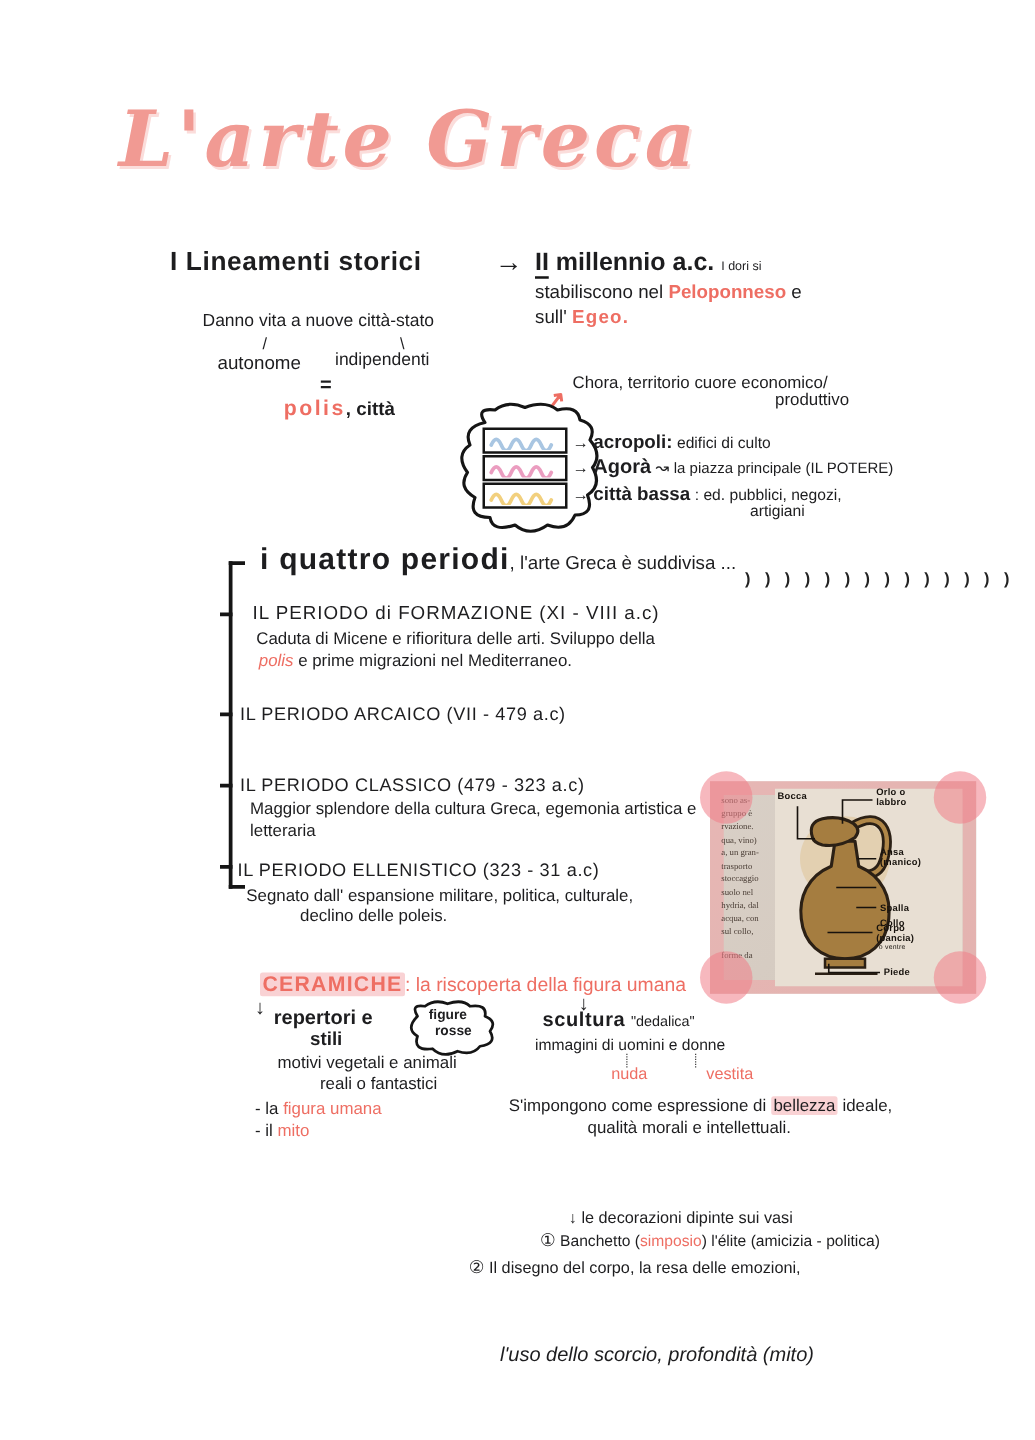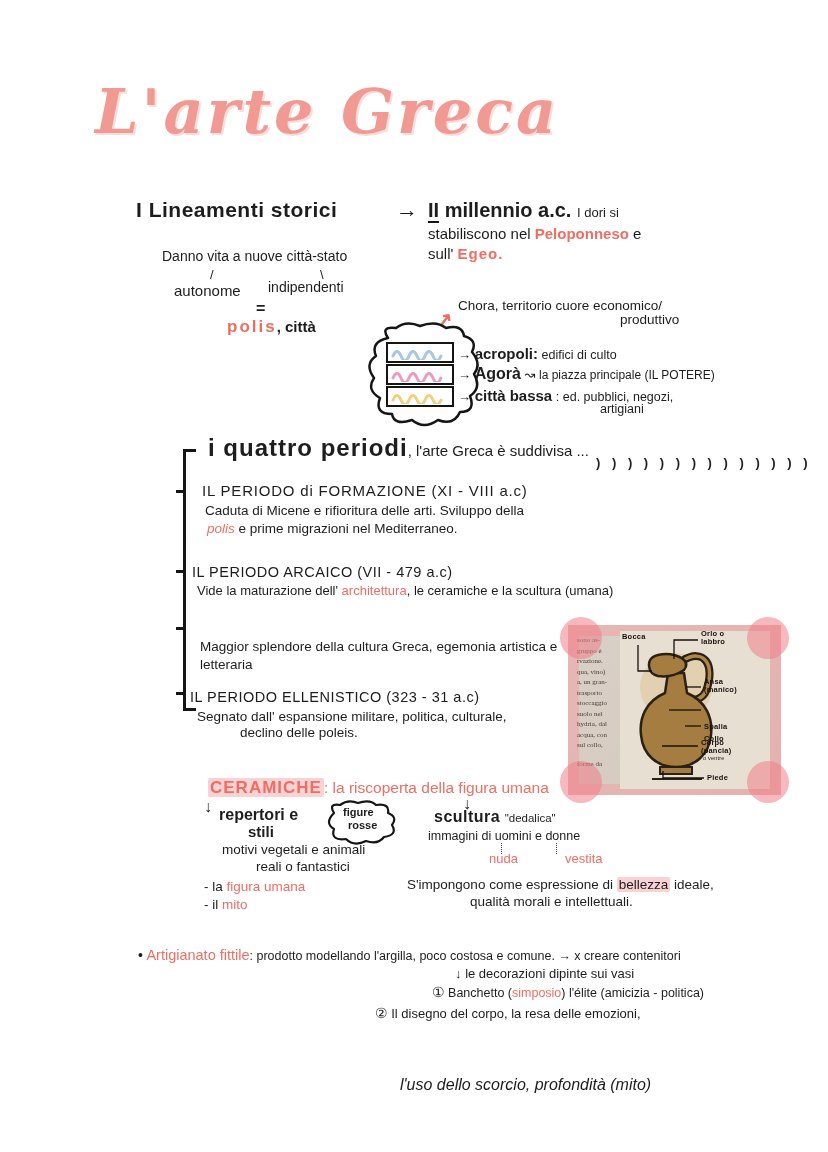--- a/index.html
+++ b/index.html
@@ -38,21 +38,21 @@
 <body>
 
 <div class="page">
 
   <div class="abs title" style="left:95px; top:75px;">L'arte Greca</div>
 
   <div class="abs hw b" style="left:136px; top:198px; font-size:21px; letter-spacing:0.5px;">I Lineamenti storici</div>
   <div class="abs hw b" style="left:396px; top:197px; font-size:22px;">→</div>
   <div class="abs hw" style="left:428px; top:199px; font-size:20px;">
     <span class="b" style="border-bottom:2.5px solid #151515;">II</span><span class="b"> millennio a.c.</span>
-    <span style="font-size:13px;">I dori si</span>
+    <span style="font-size:10px;">I dori si</span>
   </div>
   <div class="abs hw" style="left:428px; top:225px; font-size:15px;">
     <span>stabiliscono nel </span><span class="accent b">Peloponneso</span><span> e</span>
   </div>
   <div class="abs hw" style="left:428px; top:245px; font-size:15px;">
     <span>sull' </span><span class="accent b" style="letter-spacing:1px;">Egeo.</span>
   </div>
 
   <div class="abs hw" style="left:162px; top:248px; font-size:14px;">Danno vita a nuove città-stato</div>
   <div class="abs hw" style="left:210px; top:267px; font-size:13px;">/</div>
@@ -118,24 +118,22 @@
   <div class="tick" style="left:176px; top:627px;"></div>
   <div class="tick" style="left:176px; top:692px;"></div>
 
   <div class="abs hw" style="left:205px; top:503px; font-size:13.5px;">Caduta di Micene e rifioritura delle arti. Sviluppo della</div>
   <div class="abs hw" style="left:202px; top:482px; font-size:15px; letter-spacing:0.8px;">IL PERIODO di FORMAZIONE (XI - VIII a.c)</div>
   <div class="abs hw" style="left:207px; top:521px; font-size:13.5px;">
     <span class="accent" style="font-style:italic;">polis</span><span> e prime migrazioni nel Mediterraneo.</span>
   </div>
 
   <div class="abs hw" style="left:192px; top:564px; font-size:14.5px; letter-spacing:0.5px;">IL PERIODO ARCAICO (VII - 479 a.c)</div>
-  <div class="abs hw" style="left:197px; top:583px; font-size:13px;">
-    <span>Vide la maturazione dell' </span><span class="accent">architettura</span><span>, le ceramiche e la scultura (umana)</span>
-  </div>
-
+
+  <div class="abs hw" style="left:192px; top:621px; font-size:14.5px; letter-spacing:0.5px;">IL PERIODO CLASSICO (479 - 323 a.c)</div>
   <div class="abs hw" style="left:200px; top:639px; font-size:13.5px;">Maggior splendore della cultura Greca, egemonia artistica e</div>
   <div class="abs hw" style="left:200px; top:657px; font-size:13.5px;">letteraria</div>
 
   <div class="abs hw" style="left:190px; top:689px; font-size:14.5px; letter-spacing:0.5px;">IL PERIODO ELLENISTICO (323 - 31 a.c)</div>
   <div class="abs hw" style="left:197px; top:709px; font-size:13.5px;">Segnato dall' espansione militare, politica, culturale,</div>
   <div class="abs hw" style="left:240px; top:725px; font-size:13.5px;">declino delle poleis.</div>
 
   <div class="abs hw b" style="left:596px; top:455px; font-size:13px; letter-spacing:4px; color:#222;">) ) ) ) ) ) ) ) ) ) ) ) ) )</div>
 
   <div class="photo" style="left:568px; top:625px; width:213px; height:170px;">
@@ -226,24 +224,20 @@
   <div class="abs hw" style="left:428px; top:829px; font-size:12.5px;">immagini di uomini e donne</div>
   <div class="dotline" style="left:501px; top:843px;"></div>
   <div class="dotline" style="left:556px; top:843px;"></div>
   <div class="abs accent" style="left:489px; top:851px; font-size:13px;">nuda</div>
   <div class="abs accent" style="left:537px; top:851px; font-size:13px;margin-left:28px;">vestita</div>
   <div class="abs hw" style="left:407px; top:877px; font-size:13.5px;">
     <span>S'impongono come espressione di </span><span class="hl">bellezza</span><span> ideale,</span>
   </div>
   <div class="abs hw" style="left:470px; top:894px; font-size:13.5px;">qualità morali e intellettuali.</div>
 
-  <div class="abs hw" style="left:138px; top:947px; font-size:12.5px;">
-    <span style="font-size:14px;">•</span>
-    <span class="accent" style="font-size:14.5px;">Artigianato fittile</span><span class="b" style="font-weight:normal;">: prodotto modellando l'argilla, poco costosa e comune. → x creare contenitori</span>
-  </div>
   <div class="abs hw" style="left:455px; top:966px; font-size:13px;">
     <span class="b">↓</span>
     <span>le decorazioni dipinte sui vasi</span>
   </div>
   <div class="abs hw" style="left:432px; top:984px; font-size:12.5px;">
     <span style="font-size:14px;">①</span>
     <span>Banchetto (</span><span class="accent">simposio</span><span>) l'élite (amicizia - politica)</span>
   </div>
   <div class="abs hw" style="left:375px; top:1005px; font-size:13px;">
     <span style="font-size:14px;">②</span>

